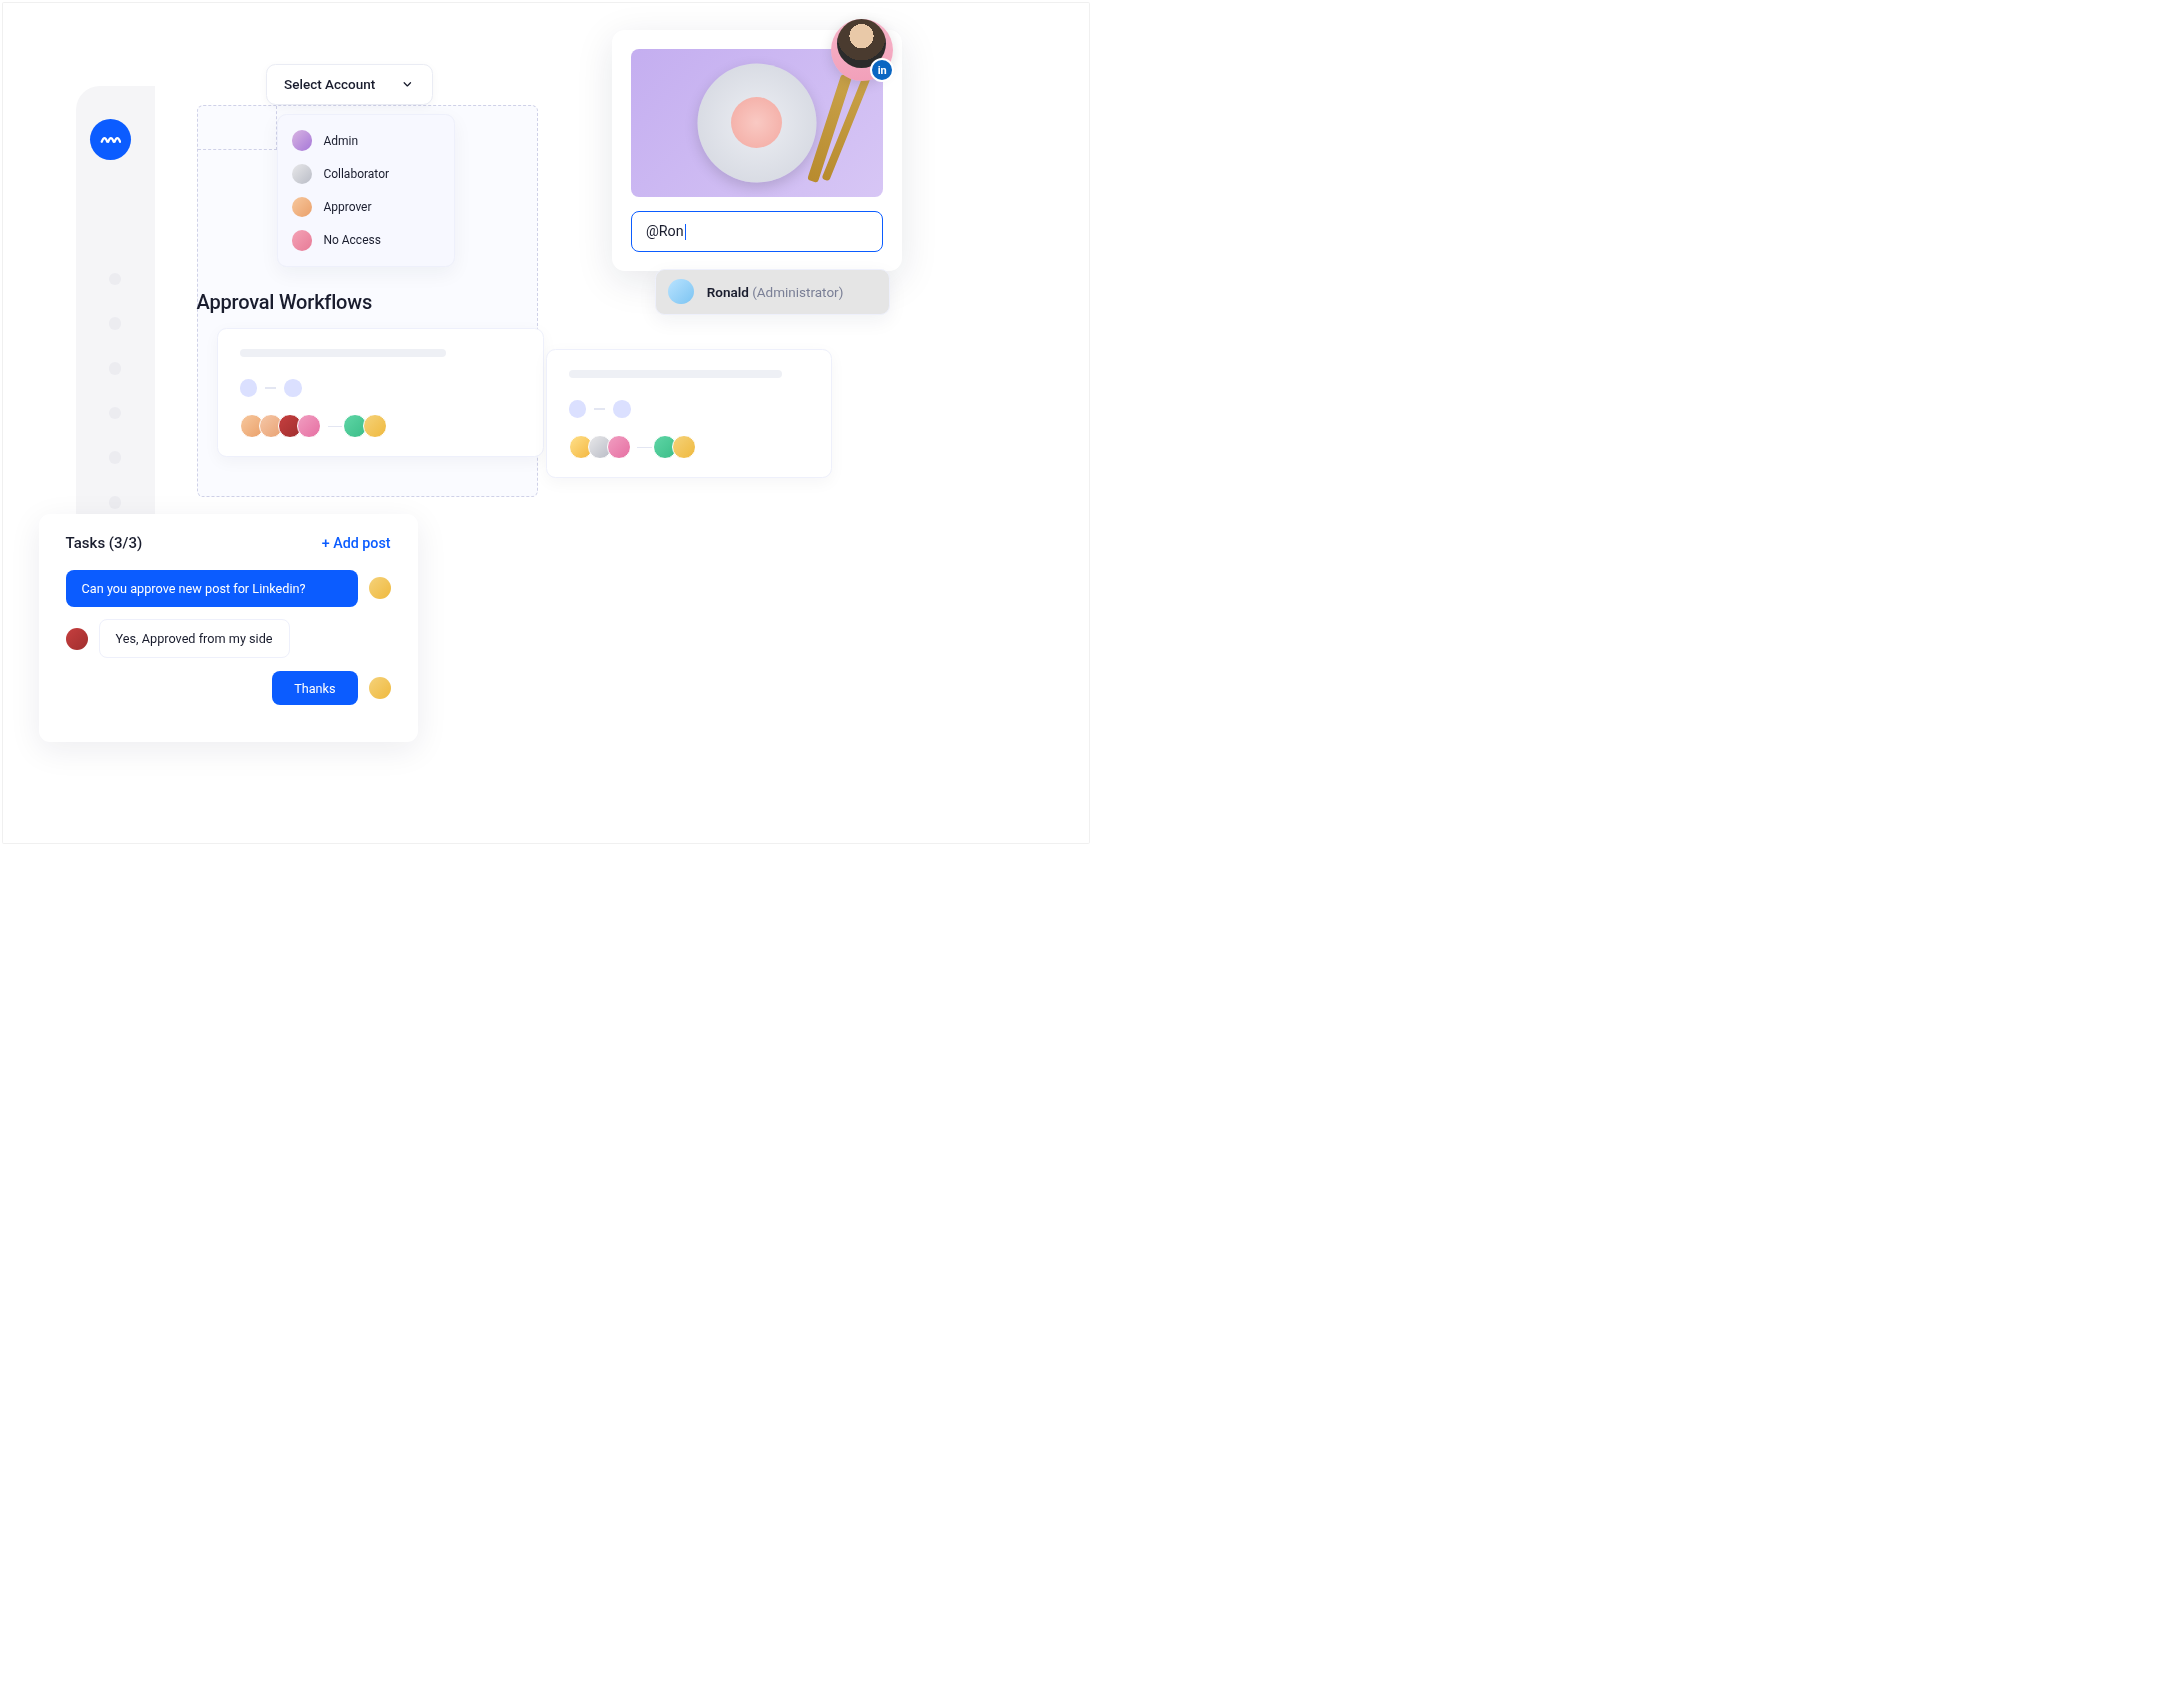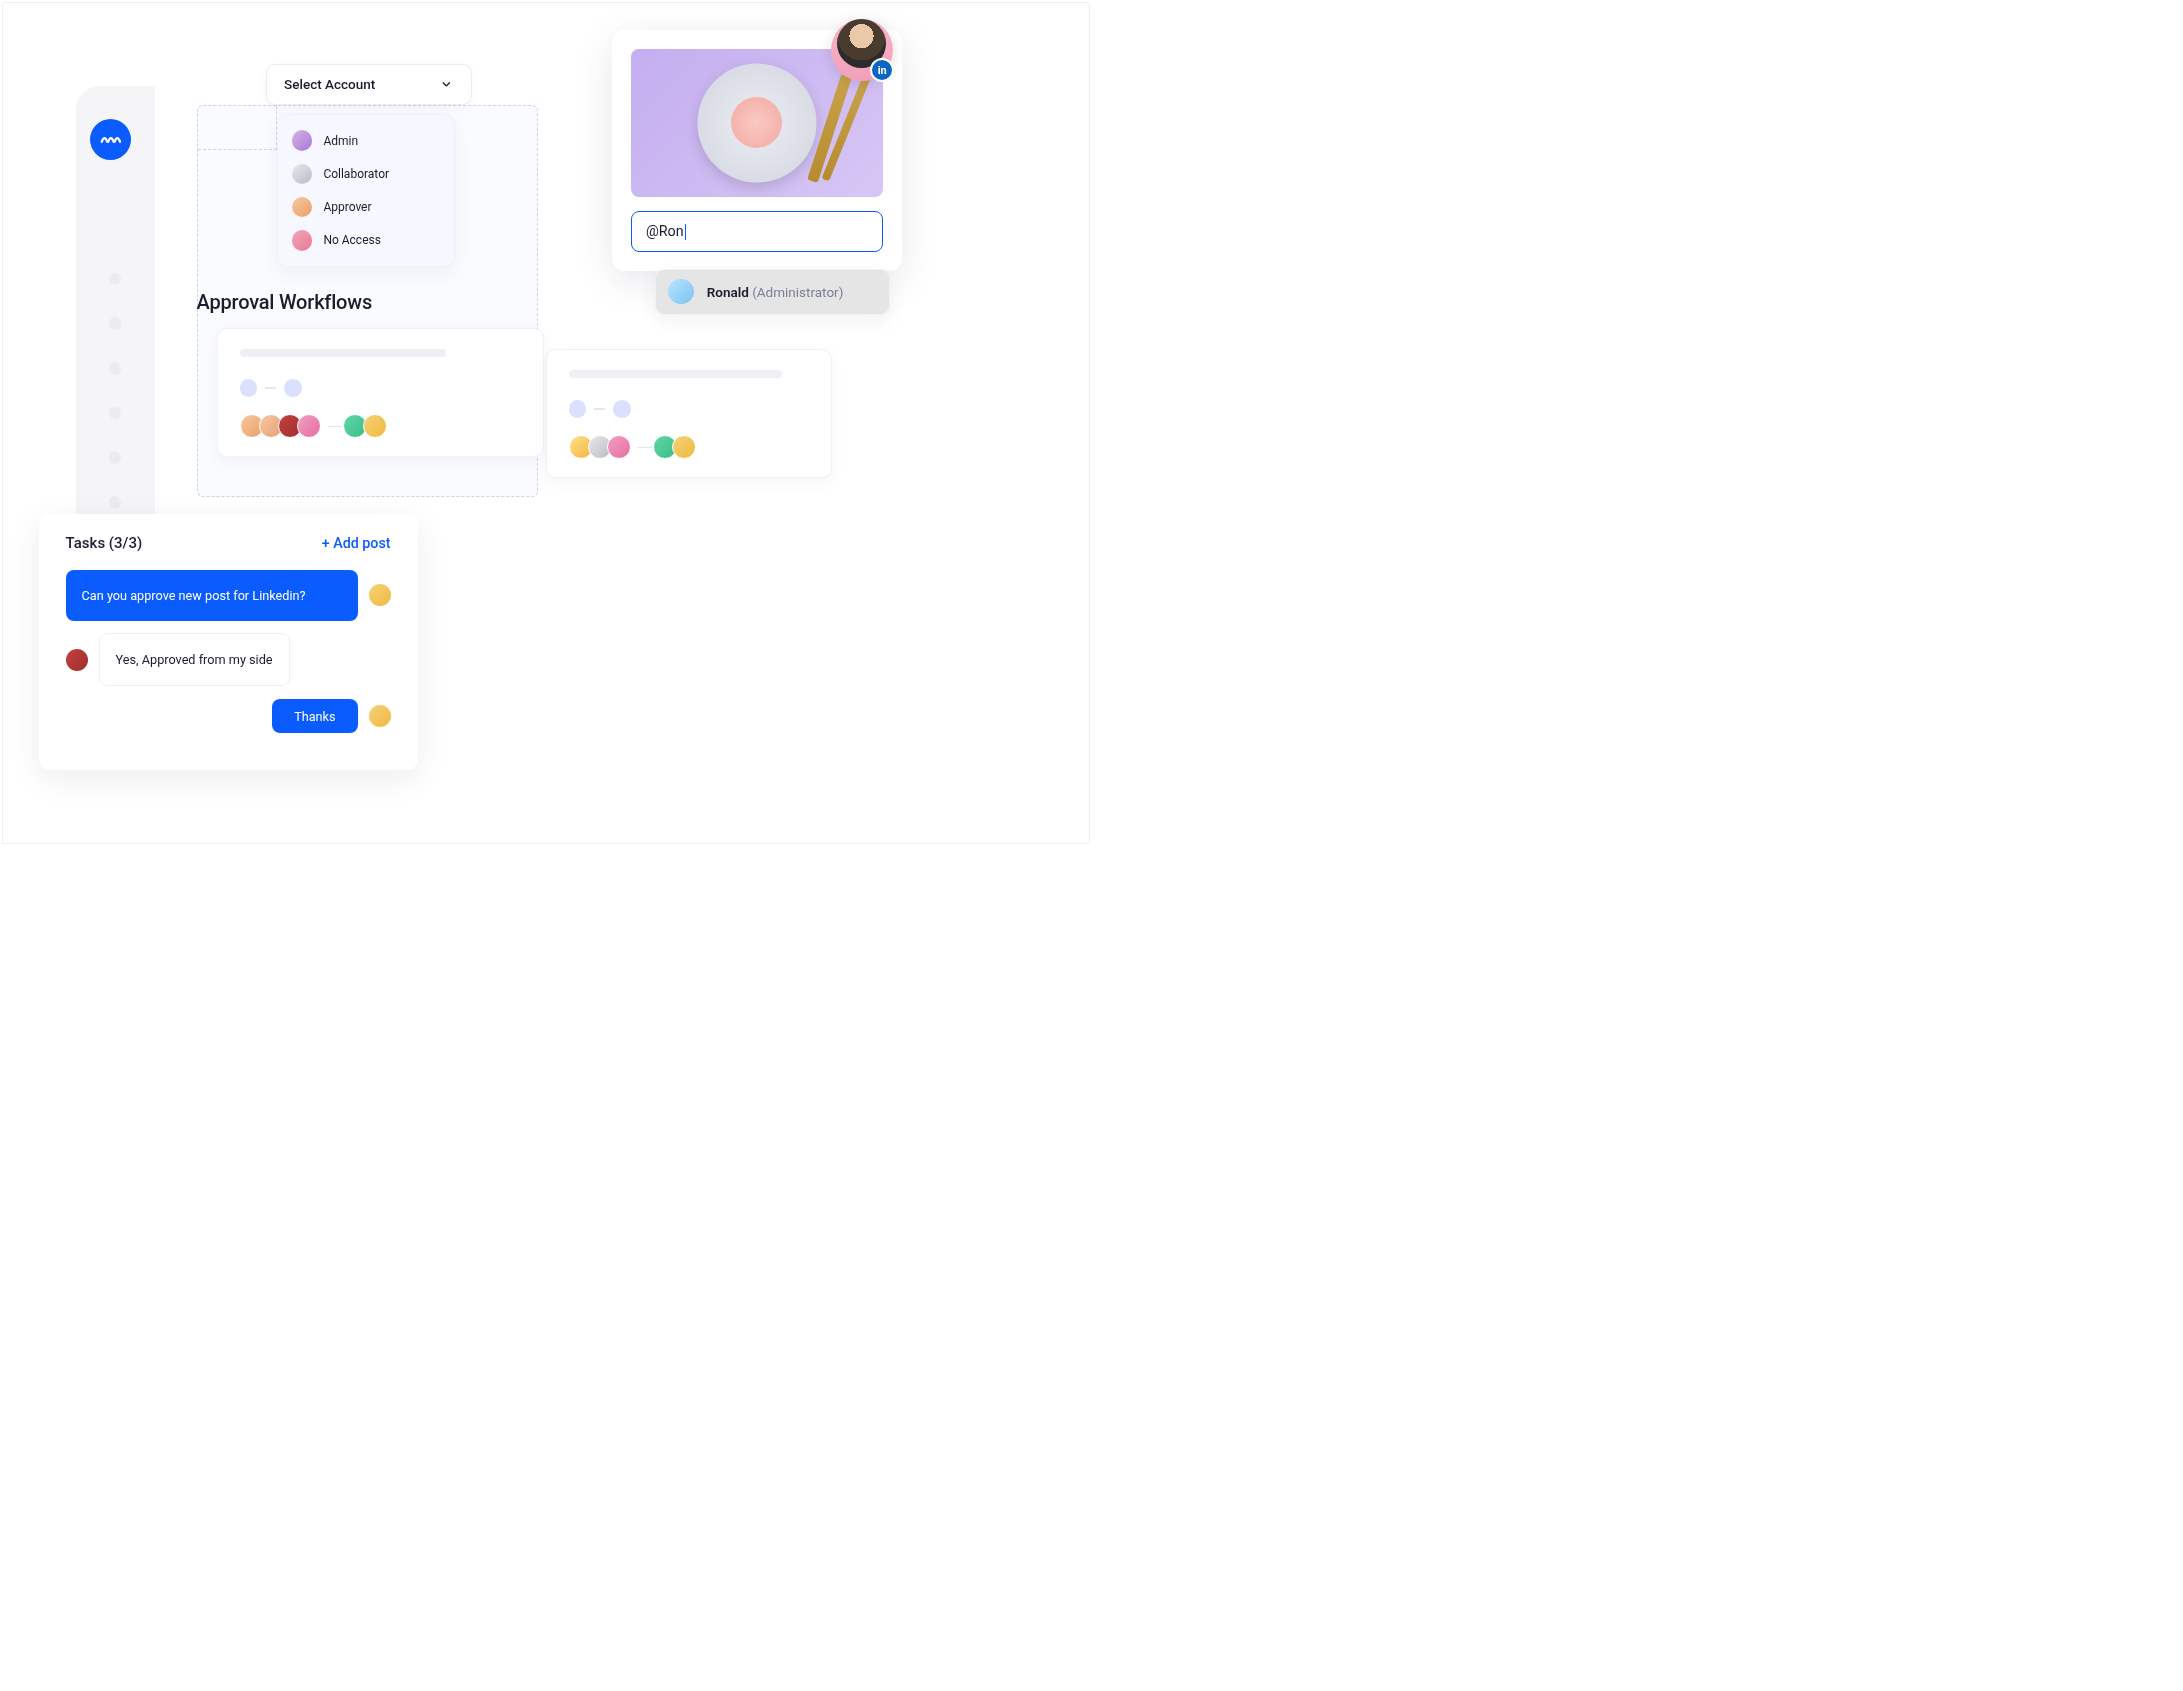--- a/index.html
+++ b/index.html
@@ -11,21 +11,21 @@
 .logo{position:absolute;left:14.3px;top:33px;width:41px;height:41px;background:#0b5cff;border-radius:50%;display:flex;align-items:center;justify-content:center}
 .logo svg{width:22px;height:22px}
 .navdots{position:absolute;left:33px;top:187px;display:flex;flex-direction:column;gap:32px}
 .navdot{width:12.7px;height:12.7px;border-radius:50%;background:#ececf0}
 
 
 .dashzone{position:absolute;left:194px;top:102px;width:341px;height:392px;border:0.8px dashed #cfd1e8;background:#fafbff;border-radius:6.3px}
 .dashzone-inner{position:absolute;left:0;top:0;width:79px;height:44px;border:0.8px dashed #cfd1e8;border-top:none;border-left:none}
 
 
-.select{position:absolute;left:263px;top:61px;width:206px;height:41px;background:#fff;border:0.8px solid #eaecf4;border-radius:9.5px;display:flex;align-items:center;padding:0 17.5px;justify-content:space-between;box-shadow:0 2.4px 8px rgba(20,30,60,.04)}
+.select{position:absolute;left:263px;top:61px;width:167px;height:41px;background:#fff;border:0.8px solid #eaecf4;border-radius:9.5px;display:flex;align-items:center;padding:0 17.5px;justify-content:space-between;box-shadow:0 2.4px 8px rgba(20,30,60,.04)}
 .select-label{font-size:13.5px;font-weight:500;color:#1a1d2e}
 .chev{width:12.7px;height:12.7px}
 
 .roles{position:absolute;left:274px;top:111px;width:178px;background:#f7f8ff;border:0.8px solid #eef0fb;border-radius:9.5px;padding:9.5px 11px;box-shadow:0 6.3px 19px rgba(20,30,60,.05)}
 .role{display:flex;align-items:center;gap:11px;padding:6.3px 3.2px;cursor:pointer}
 .role .av{width:20.6px;height:20.6px;border-radius:50%}
 .role span{font-size:12px;color:#1a1d2e}
 
 
 .heading{position:absolute;left:194px;top:287px;font-size:20px;font-weight:500;color:#1a1d2e;letter-spacing:-0.2px}
@@ -45,21 +45,21 @@
 .avrow .av:first-child{margin-left:0}
 .avrow .sep{width:14.3px;height:1.2px;background:#e3e6f2;margin:0 6.3px}
 
 
 .tasks{position:absolute;left:36px;top:511px;width:379px;background:#fff;border-radius:11px;box-shadow:0 8px 32px rgba(20,30,60,.08);padding:20.6px 27px 24px}
 .tasks-head{display:flex;justify-content:space-between;align-items:center;margin-bottom:17.5px}
 .tasks-title{font-size:15px;font-weight:500;color:#1a1d2e}
 .add-task{font-size:14.3px;font-weight:500;color:#0b5cff;cursor:pointer}
 .msgrow{display:flex;align-items:center;gap:11px;margin-bottom:12.7px}
 .msgrow.r{justify-content:flex-end}
-.bubble{padding:18px 16px;border-radius:8px;font-size:12.7px}
+.bubble{padding:11px 16px;border-radius:8px;font-size:12.7px}
 .bubble.blue{background:#0b5cff;color:#fff;flex:1}
 .bubble.white{background:#fff;border:0.8px solid #eef0fb;color:#1a1d2e}
 .msg-av{width:22px;height:22px;border-radius:50%}
 
 
 .previewcard{position:absolute;left:609px;top:27px;width:290px;background:#fff;border-radius:12.7px;box-shadow:0 9.5px 38px rgba(20,30,60,.10);padding:19px}
 .preview-img{width:100%;height:148px;border-radius:8px;background:linear-gradient(135deg,#c4aef0,#d7c6f5);position:relative;overflow:hidden}
 .plate{position:absolute;left:50%;top:50%;transform:translate(-50%,-50%);width:119px;height:119px;border-radius:50%;background:radial-gradient(circle at 50% 50%,#eceef3 0%,#d9dce4 70%,#cfd3dd 100%);box-shadow:0 4.8px 14.3px rgba(0,0,0,.15)}
 .plate::after{content:"";position:absolute;left:50%;top:50%;transform:translate(-50%,-50%);width:51px;height:51px;border-radius:50%;background:radial-gradient(circle,#f9c9c3,#f3a9a1)}
 .cutlery{position:absolute;right:48px;top:24px;width:11px;height:111px;background:linear-gradient(#c9a24a,#b88b2e);border-radius:3.2px;transform:rotate(18deg)}

